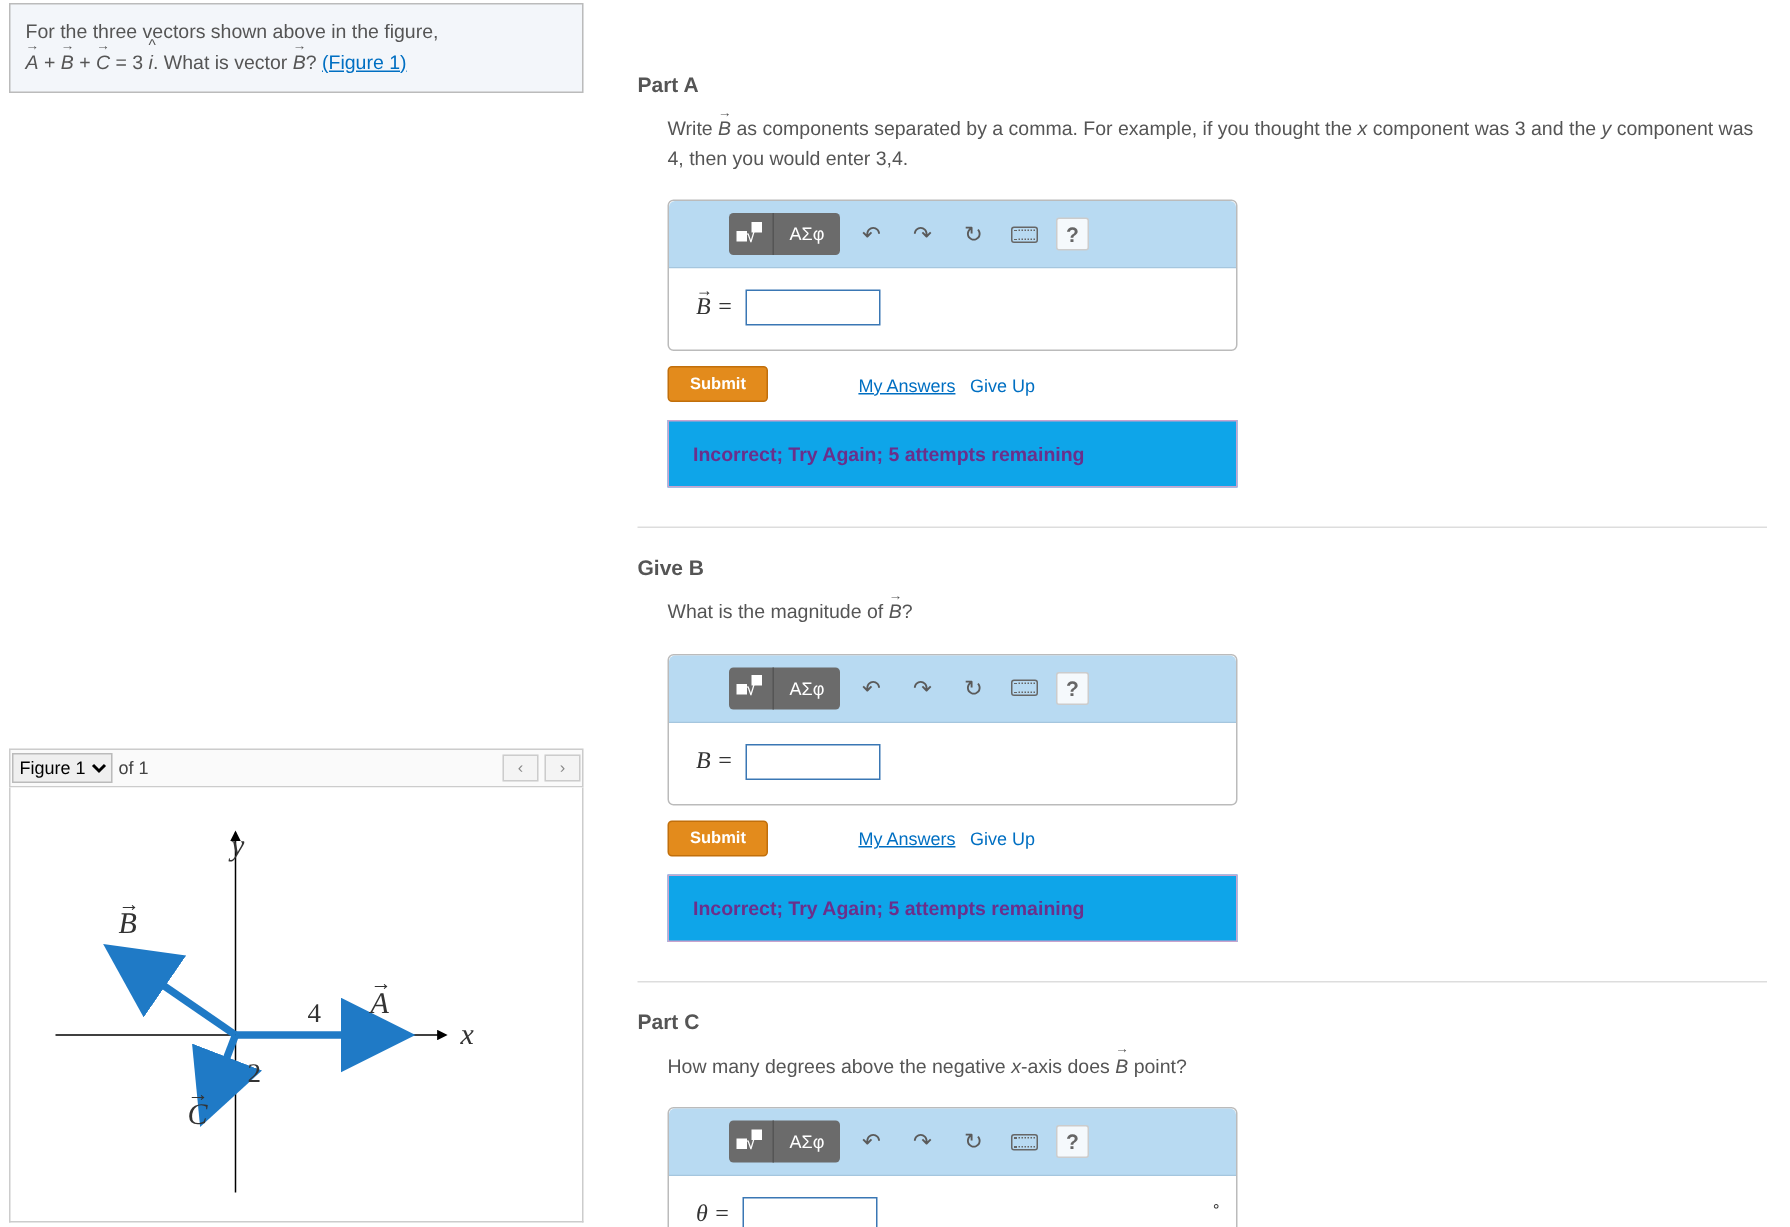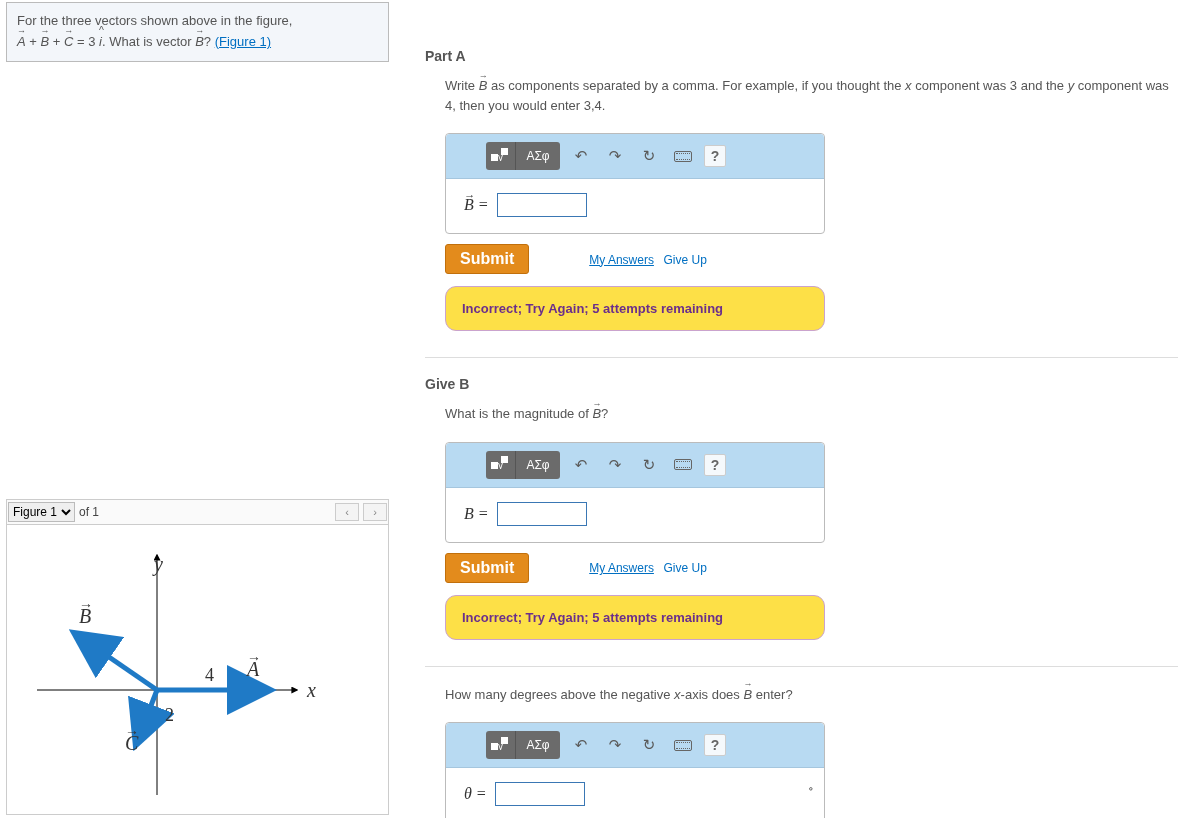--- a/index.html
+++ b/index.html
@@ -141,32 +141,32 @@
     align-items: center;
     gap: 60px;
   }
   .submit-btn {
     background: #e38b1c;
     color: #fff;
     font-weight: bold;
     border: 1px solid #c16f0b;
     border-radius: 3px;
     padding: 5px 14px;
-    font-size: 16px;
+    font-size: 11px;
     cursor: pointer;
   }
   .links a { color: #006fc2; font-size: 12px; text-decoration: underline; margin-right: 6px; }
   .not-underline { text-decoration: none !important;}
 
   .feedback {
     margin: 12px 0 0 20px;
     width: 380px;
     border: 1px solid #caa3cd;
-    border-radius: 11px;
-    background: #fde047;
+    border-radius: 0;
+    background: #0ea5e9;
     color: #6b2f8b;
     font-weight: bold;
     font-size: 13px;
     padding: 14px 16px;
   }
   .divider {
     border: 0;
     border-top: 1px solid #ddd;
     margin: 26px 0 18px 0;
   }
@@ -358,22 +358,23 @@
           <a href="#">My Answers</a>
           <a href="#" class="not-underline">Give Up</a>
         </span>
       </div>
       <div class="feedback">Incorrect; Try Again; 5 attempts remaining</div>
     </div>
 
     <hr class="divider">
 
     <div>
+      <div class="part-heading">Part C</div>
       <p class="part-desc">
-        <span>How many degrees above the negative </span><i>x</i><span>-axis does </span><span class="vec"><span class="arrow">→</span><span>B</span></span><span> enter?</span><br>
+        <span>How many degrees above the negative </span><i>x</i><span>-axis does </span><span class="vec"><span class="arrow">→</span><span>B</span></span><span> point?</span><br>
       </p>
       <div class="answer-box">
         <div class="toolbar">
           <div class="tool-group">
             <div class="tool-btn darker">
                 <span class="tmpl-icon">
                   <span class="box"></span>
                   <span class="root">√</span>
                   <span class="box" style="position:relative; top:-6px; left:-3px;"></span>
                 </span>

